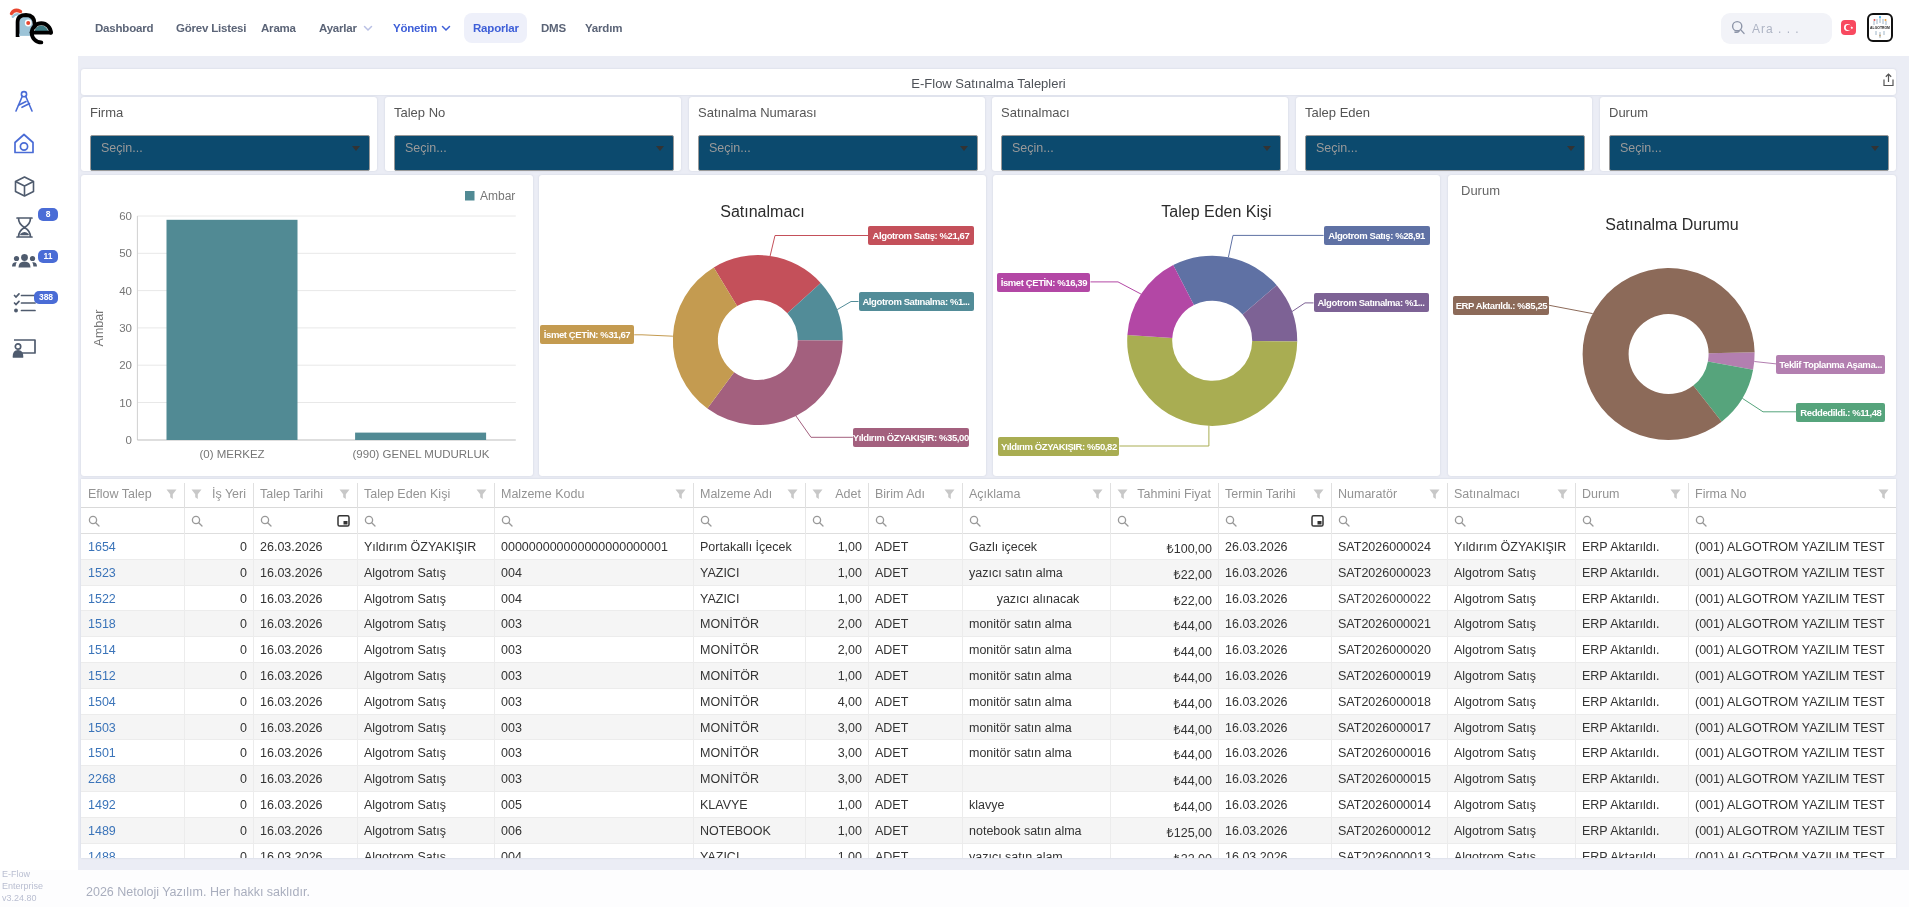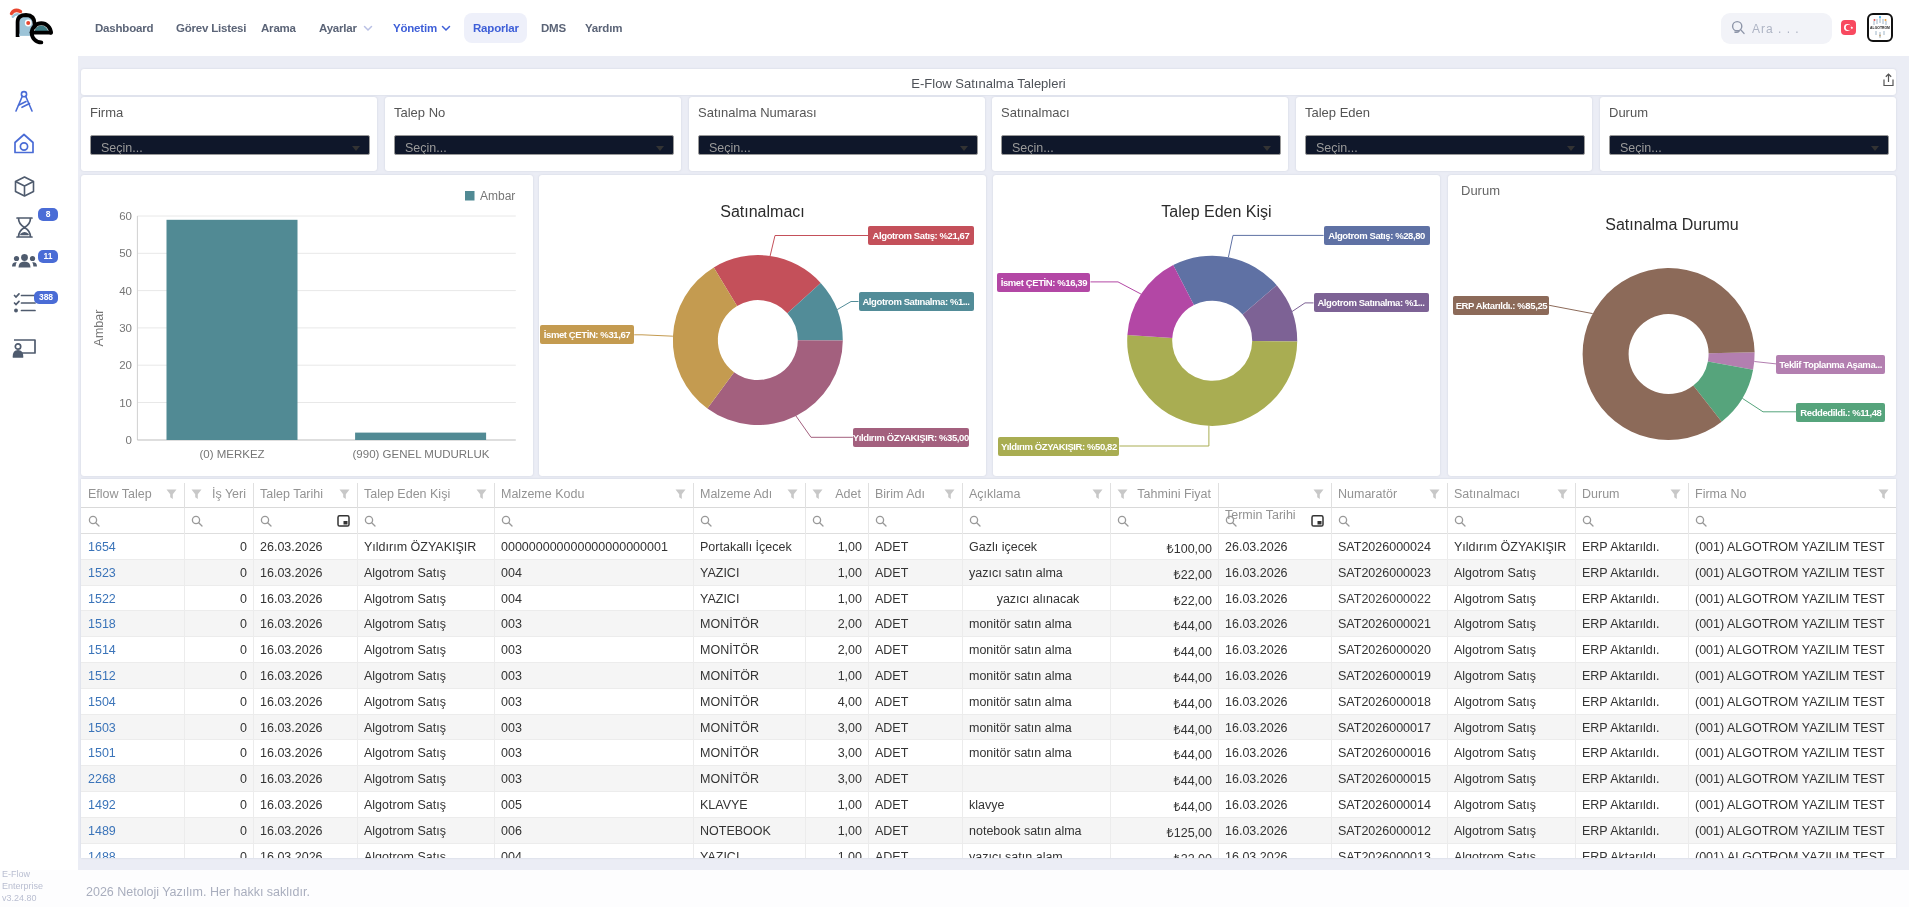--- a/index.html
+++ b/index.html
@@ -1,20 +1,20 @@
 <!DOCTYPE html>
 <html><head><meta charset="utf-8">
 <style>
 *{margin:0;padding:0;box-sizing:border-box;}
 html,body{width:1909px;height:907px;overflow:hidden;background:#ebedf5;font-family:"Liberation Sans",sans-serif;}
 .abs{position:absolute;}
 .card{position:absolute;background:#fff;border-radius:3px;box-shadow:0 0 2px rgba(120,130,160,.25);}
 .navitem{position:absolute;top:0;height:56px;line-height:56px;font-size:11.5px;font-weight:700;color:#5b6477;letter-spacing:-0.2px;}
 .flabel{position:absolute;left:9px;top:8px;font-size:13px;color:#555;}
-.fsel{position:absolute;left:9px;right:7px;top:38px;height:20px;border:1px solid #999;border-radius:2px;background:#0f172a;}
+.fsel{position:absolute;left:9px;right:7px;top:38px;height:36px;border:1px solid #999;border-radius:2px;background:#0c4a6e;}
 .fsel .ph{position:absolute;left:10px;top:5px;font-size:12.5px;color:#999;}
 .fsel .car{position:absolute;right:9px;top:10px;width:0;height:0;border-left:4.5px solid transparent;border-right:4.5px solid transparent;border-top:5px solid #333;}
 .lbl{position:absolute;color:#fff;font-size:9.5px;font-weight:700;text-align:center;line-height:19px;height:19px;border-radius:2px;white-space:nowrap;overflow:hidden;letter-spacing:-0.4px;}
 .ct{position:absolute;width:100%;text-align:center;font-size:16px;color:#2b2b2b;}
 </style></head>
 <body>
 
 <div class="abs" style="left:0;top:0;width:1909px;height:56px;background:#fff;"></div>
 
 <div class="abs" style="left:0;top:0;width:78px;height:870px;background:#fff;"></div>
@@ -242,21 +242,21 @@
 <path d="M283.7 110.3 A85 85 0 0 1 304.2 166.6 L259.2 166.1 A40 40 0 0 0 249.6 139.6 Z" fill="#7d6295"></path>
 <path d="M304.2 166.6 A85 85 0 1 1 134.4 160.1 L179.3 163.0 A40 40 0 1 0 259.2 166.1 Z" fill="#a9ad52"></path>
 <path d="M134.4 160.1 A85 85 0 0 1 180.2 90.1 L200.9 130.1 A40 40 0 0 0 179.3 163.0 Z" fill="#b347a5"></path>
 <g fill="none" stroke-width="1">
 <path d="M235.4 82.2 L240 60.4 L330.6 60.4" stroke="#5f71a4"></path>
 <path d="M148.1 119.1 L125 106.9 L97.5 106.9" stroke="#b347a5"></path>
 <path d="M299.1 136.5 L312 127.9 L320.5 127.9" stroke="#7d6295"></path>
 <path d="M215.9 250.5 L215.9 271 L126.5 271" stroke="#a9ad52"></path>
 </g>
 </svg>
-<div class="lbl" style="left:330.6px;top:51.1px;width:106px;background:#5f71a4;">Algotrom Satış: %28,80</div>
+<div class="lbl" style="left:330.6px;top:51.1px;width:106px;background:#5f71a4;">Algotrom Satış: %28,91</div>
 <div class="lbl" style="left:4.4px;top:97.5px;width:93px;background:#b347a5;">İsmet ÇETİN: %16,39</div>
 <div class="lbl" style="left:320.5px;top:118.4px;width:115px;background:#7d6295;">Algotrom Satınalma: %1...</div>
 <div class="lbl" style="left:5.4px;top:261.6px;width:121px;background:#a9ad52;">Yıldırım ÖZYAKIŞIR: %50,82</div>
 </div>
 
 <div class="card" style="left:1448px;top:175px;width:448px;height:301px;">
 <div class="abs" style="left:13px;top:8px;font-size:13px;color:#666;">Durum</div>
 <div class="ct" style="top:41px;">Satınalma Durumu</div>
 <svg width="448" height="301" viewBox="0 0 448 301">
 <path d="M306.6 177.2 A86 86 0 0 1 305.1 194.8 L259.9 186.4 A40 40 0 0 0 260.6 178.2 Z" fill="#b37fb0"></path>
@@ -307,21 +307,21 @@
         <path d="M0.5 0.5 L10.5 0.5 L6.8 5.2 L6.8 10 L4.2 8.2 L4.2 5.2 Z" fill="#c8c8c8"></path>
       </svg></div>
 <div class="abs" style="left:888px;top:8px;width:134px;color:#939393;white-space:nowrap;overflow:hidden;">Açıklama</div>
 <div class="abs" style="left:1011px;top:9px;"><svg width="11" height="11" viewBox="0 0 11 11" style="vertical-align:-1px;">
         <path d="M0.5 0.5 L10.5 0.5 L6.8 5.2 L6.8 10 L4.2 8.2 L4.2 5.2 Z" fill="#c8c8c8"></path>
       </svg></div>
 <div class="abs" style="left:1036px;top:8px;width:94px;color:#939393;text-align:right;white-space:nowrap;">Tahmini Fiyat</div>
 <div class="abs" style="left:1036px;top:9px;"><svg width="11" height="11" viewBox="0 0 11 11" style="vertical-align:-1px;">
         <path d="M0.5 0.5 L10.5 0.5 L6.8 5.2 L6.8 10 L4.2 8.2 L4.2 5.2 Z" fill="#c8c8c8"></path>
       </svg></div>
-<div class="abs" style="left:1144px;top:8px;width:99px;color:#939393;white-space:nowrap;overflow:hidden;margin-top:21px;">Termin Tarihi</div>
+<div class="abs" style="left:1144px;top:8px;width:99px;color:#939393;white-space:nowrap;overflow:hidden;">Termin Tarihi</div>
 <div class="abs" style="left:1232px;top:9px;"><svg width="11" height="11" viewBox="0 0 11 11" style="vertical-align:-1px;">
         <path d="M0.5 0.5 L10.5 0.5 L6.8 5.2 L6.8 10 L4.2 8.2 L4.2 5.2 Z" fill="#c8c8c8"></path>
       </svg></div>
 <div class="abs" style="left:1257px;top:8px;width:102px;color:#939393;white-space:nowrap;overflow:hidden;">Numaratör</div>
 <div class="abs" style="left:1348px;top:9px;"><svg width="11" height="11" viewBox="0 0 11 11" style="vertical-align:-1px;">
         <path d="M0.5 0.5 L10.5 0.5 L6.8 5.2 L6.8 10 L4.2 8.2 L4.2 5.2 Z" fill="#c8c8c8"></path>
       </svg></div>
 <div class="abs" style="left:1373px;top:8px;width:114px;color:#939393;white-space:nowrap;overflow:hidden;">Satınalmacı</div>
 <div class="abs" style="left:1476px;top:9px;"><svg width="11" height="11" viewBox="0 0 11 11" style="vertical-align:-1px;">
         <path d="M0.5 0.5 L10.5 0.5 L6.8 5.2 L6.8 10 L4.2 8.2 L4.2 5.2 Z" fill="#c8c8c8"></path>

